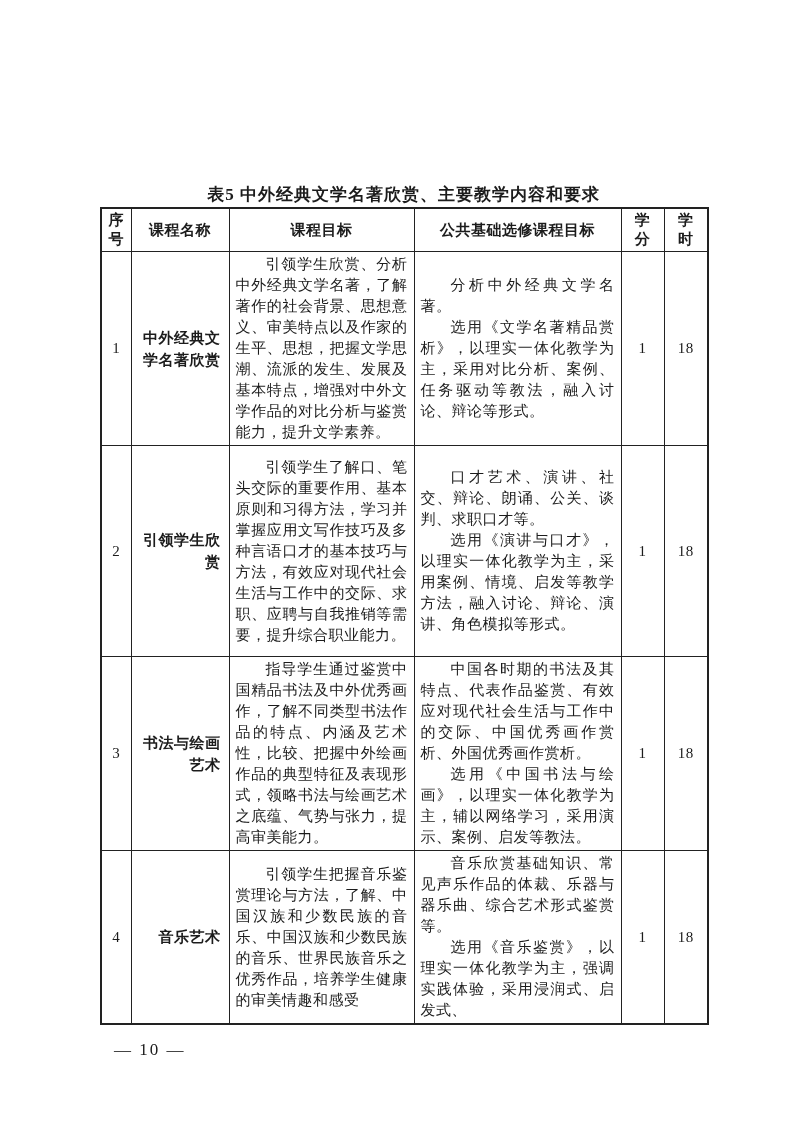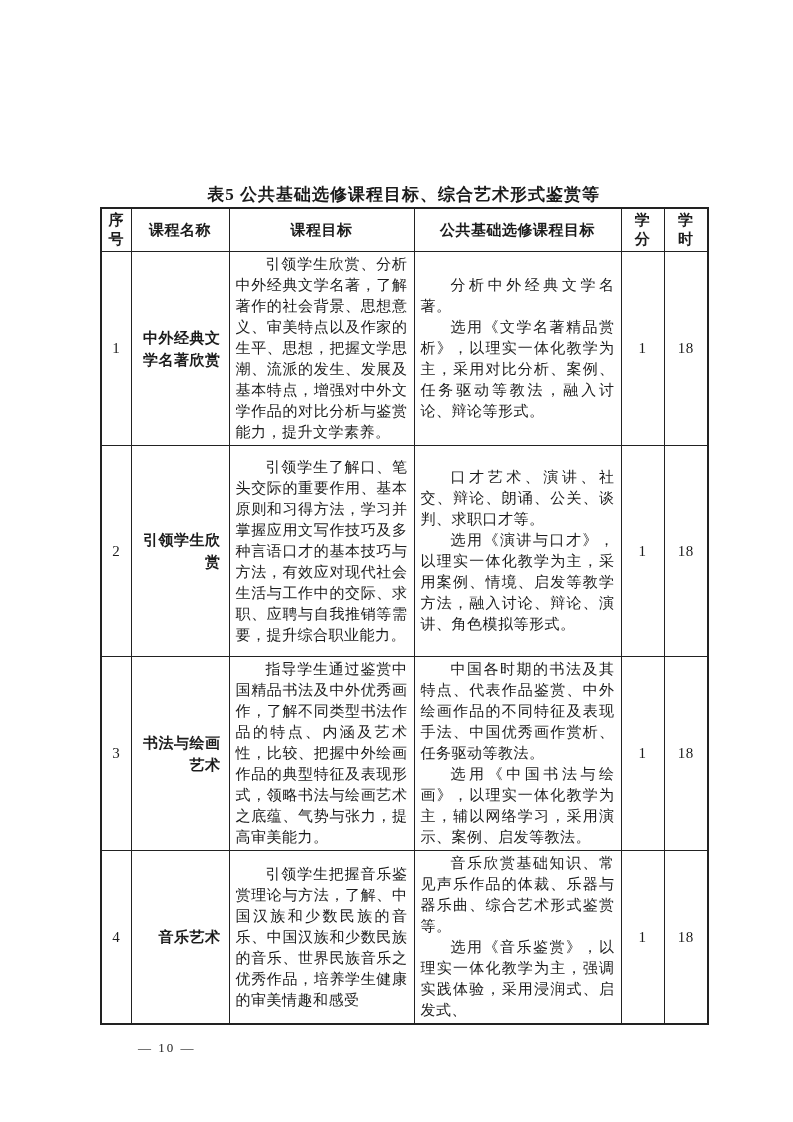--- a/index.html
+++ b/index.html
@@ -72,31 +72,31 @@
   td.cell-objective, td.cell-content {
     padding: 2px 6px;
   }
   td.cell-objective p, td.cell-content p {
     text-indent: 2em;
     text-align: justify;
     line-height: 21px;
   }
   .page-number {
     position: absolute;
-    left: 138px;
+    left: 114px;
     top: 1040px;
-    font-size: 13px;
+    font-size: 17px;
     letter-spacing: 2px;
     white-space: nowrap;
   }
 </style>
 </head>
 <body>
 
-<div class="doc-title">表5 公共基础选修课程目标、综合艺术形式鉴赏等</div>
+<div class="doc-title">表5 中外经典文学名著欣赏、主要教学内容和要求</div>
 
 <table class="course-table">
   <colgroup>
     <col class="c-no">
       <col class="c-name">
       <col class="c-obj">
       <col class="c-cont">
       <col class="c-cred">
       <col class="c-hour">
   </colgroup>
@@ -141,21 +141,21 @@
     <td class="cell-hours">18</td>
   </tr>
 
   <tr class="r-3">
     <td class="cell-no">3</td>
     <td class="cell-name">书法与绘画艺术</td>
     <td class="cell-objective">
       <p>指导学生通过鉴赏中国精品书法及中外优秀画作，了解不同类型书法作品的特点、内涵及艺术性，比较、把握中外绘画作品的典型特征及表现形式，领略书法与绘画艺术之底蕴、气势与张力，提高审美能力。</p>
     </td>
     <td class="cell-content">
-      <p>中国各时期的书法及其特点、代表作品鉴赏、中外绘画作品的不同特征及表现手法、中国优秀画作赏析、任务驱动等教法。</p>
+      <p>中国各时期的书法及其特点、代表作品鉴赏、有效应对现代社会生活与工作中的交际、中国优秀画作赏析、外国优秀画作赏析。</p>
       <p>选用《中国书法与绘画》，以理实一体化教学为主，辅以网络学习，采用演示、案例、启发等教法。</p>
     </td>
     <td class="cell-credits">1</td>
     <td class="cell-hours">18</td>
   </tr>
 
   <tr class="r-4">
     <td class="cell-no">4</td>
     <td class="cell-name">音乐艺术</td>
     <td class="cell-objective">

